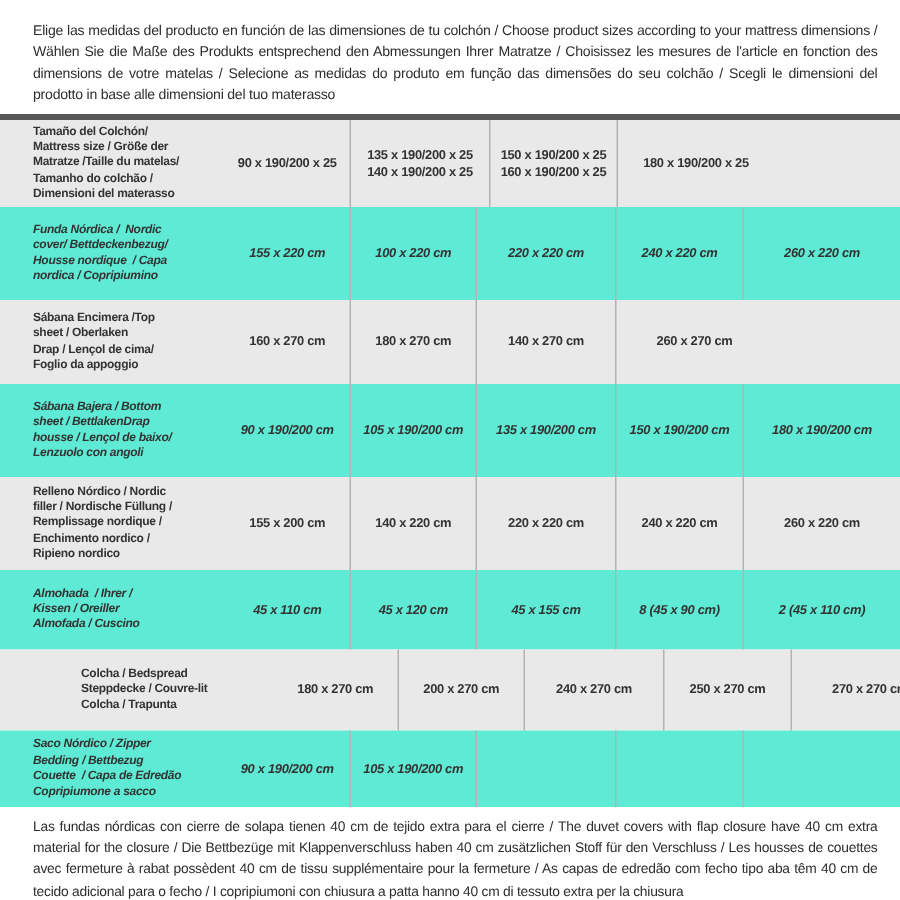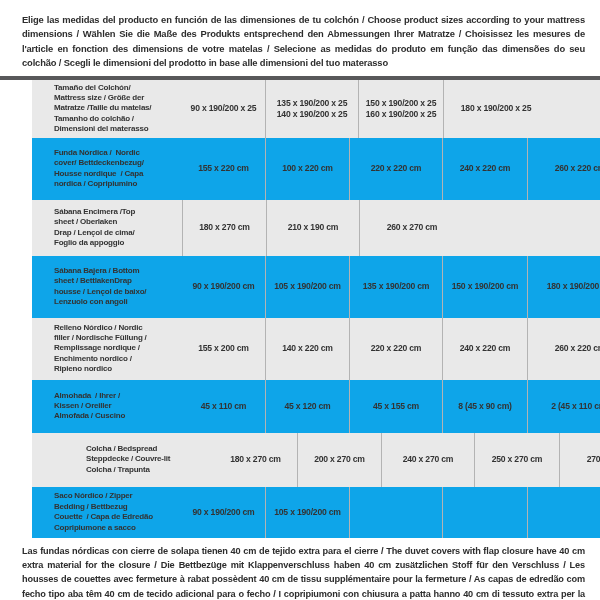--- a/index.html
+++ b/index.html
@@ -10,38 +10,38 @@
     overflow: hidden;
     background: #ffffff;
     font-family: "Liberation Sans", sans-serif;
   }
   .page { width: 600px; height: 600px; position: relative; }
 
   .para {
     margin: 13px 15px 0 22px;
     font-size: 9.4px;
     line-height: 14.4px;
-    font-weight: 700;
+    font-weight: 400;
     letter-spacing: -0.15px;
     color: #2d2d2d;
     text-align: justify;
   }
   .para.footer { margin-top: 6px; font-size: 9.2px; line-height: 14.4px; }
 
   .bar {
     margin-top: 5px;
     width: 600px;
     height: 4px;
     background: #58585a;
   }
 
-  .size-table { width: 544px; margin-left: 32px; }
+  .size-table { width: 544px; }
   .t-row { display: flex; width: 600px; }
   .t-row.shaded { background: #e9e9e9; }
-  .t-row.white  { background: #0ea5e9; }
+  .t-row.white  { background: #5eead4; font-style: italic; }
 
   .h58 { height: 58px; } .h62 { height: 62px; } .h56 { height: 56px; }
   .h53 { height: 53px; } .h54 { height: 54px; padding-left: 32px; } .h51 { height: 51px; }
 
   .cell {
     box-sizing: border-box;
     display: flex;
     align-items: center;
     color: #333333;
   }
@@ -106,22 +106,23 @@
       <div class="cell val c4 bl">220 x 220 cm</div>
       <div class="cell val c5 bl">240 x 220 cm</div>
       <div class="cell val c6 bl">260 x 220 cm</div>
     </div>
 
     <div class="t-row shaded h56">
       <div class="cell label">Sábana Encimera /Top
 sheet / Oberlaken
 Drap / Lençol de cima/
 Foglio da appoggio</div>
+      <div class="cell val c2">160 x 270 cm</div>
       <div class="cell val c3 bl">180 x 270 cm</div>
-      <div class="cell val c4 bl">210 x 190 cm</div>
+      <div class="cell val c4 bl">140 x 270 cm</div>
       <div class="cell val c6 bl">260 x 270 cm</div>
     </div>
 
     <div class="t-row white h62">
       <div class="cell label">Sábana Bajera / Bottom
 sheet / BettlakenDrap
 housse / Lençol de baixo/
 Lenzuolo con angoli</div>
       <div class="cell val c2">90 x 190/200 cm</div>
       <div class="cell val c3 bl">105 x 190/200 cm</div>

